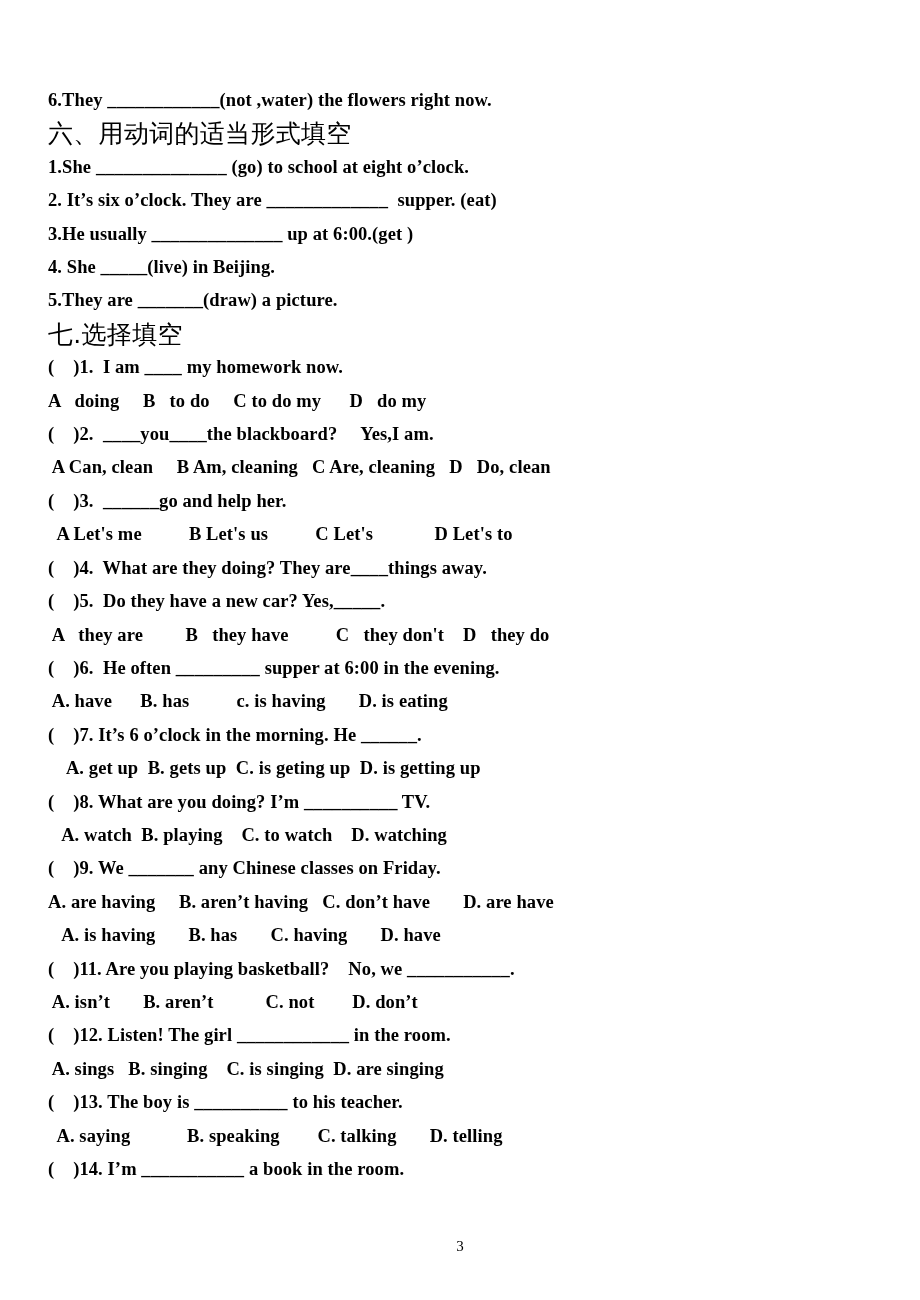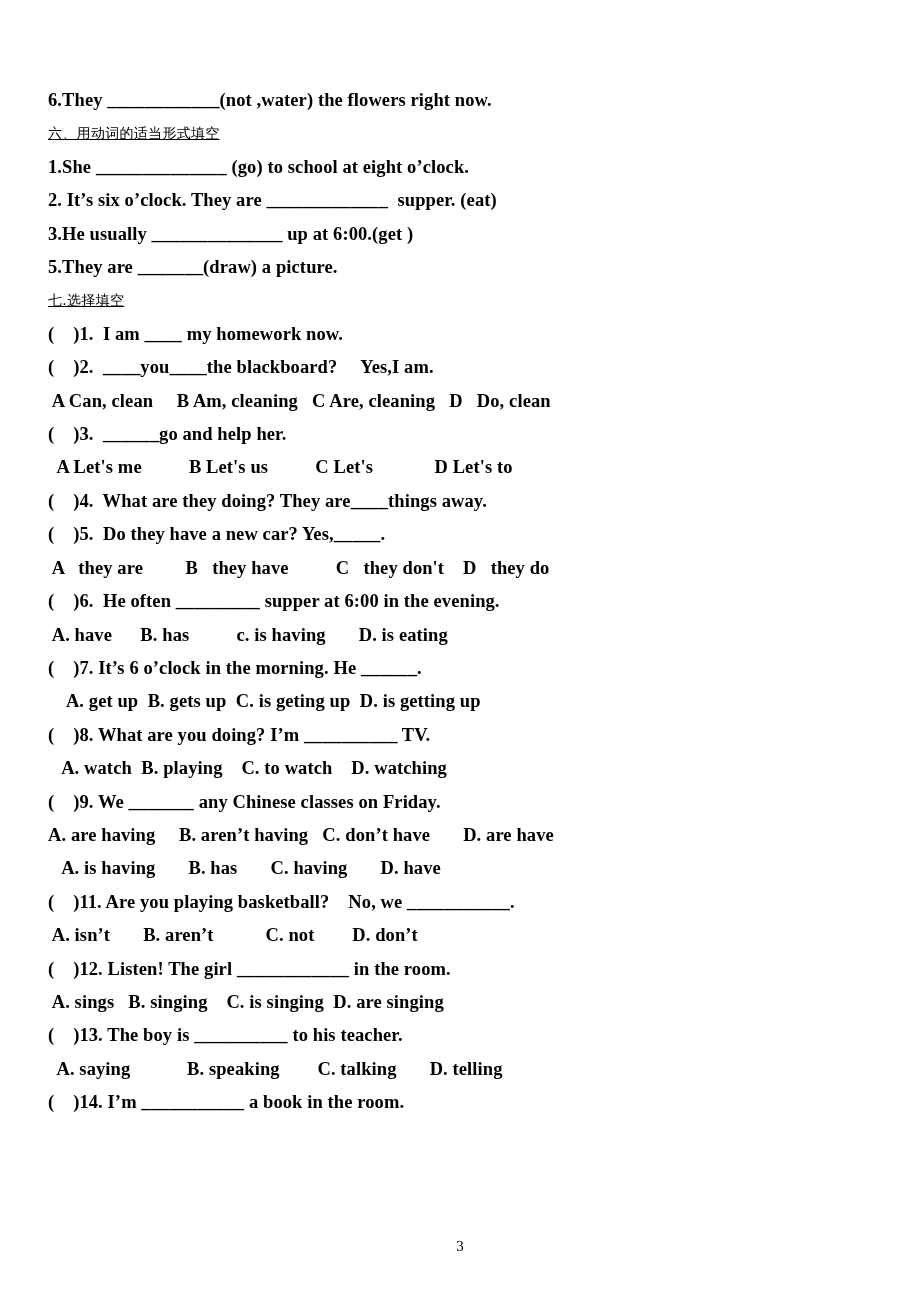--- a/index.html
+++ b/index.html
@@ -31,23 +31,22 @@
     font-size: 18.5px;
     font-weight: bold;
     line-height: 33.4px;
     white-space: pre;
     letter-spacing: 0.1px;
     color: #000;
   }
   .line.cn {
     font-family: "DejaVu Sans", "Liberation Sans", sans-serif;
     font-weight: normal;
-    font-size: 14px;
+    font-size: 25px;
     letter-spacing: 0.3px;
-    text-decoration: underline;
   }
   .line.opt {
     
   }
   .pagenum {
     position: absolute;
     left: 0;
     top: 1238px;
     width: 920px;
     text-align: center;
@@ -60,23 +59,25 @@
 </head>
 <body>
 
 <div id="page">
   <div class="worksheet">
       <div class="line">6.They ____________(not ,water) the flowers right now.</div>
       <div class="line cn">六、用动词的适当形式填空</div>
       <div class="line">1.She ______________ (go) to school at eight o’clock.</div>
       <div class="line">2. It’s six o’clock. They are _____________  supper. (eat)</div>
       <div class="line">3.He usually ______________ up at 6:00.(get )</div>
+      <div class="line">4. She _____(live) in Beijing.</div>
       <div class="line">5.They are _______(draw) a picture.</div>
       <div class="line cn">七.选择填空</div>
       <div class="line">(    )1.  I am ____ my homework now.</div>
+      <div class="line opt">A   doing     B   to do     C to do my      D   do my</div>
       <div class="line">(    )2.  ____you____the blackboard?     Yes,I am.</div>
       <div class="line opt"> A Can, clean     B Am, cleaning   C Are, cleaning   D   Do, clean</div>
       <div class="line">(    )3.  ______go and help her.</div>
       <div class="line opt">  A Let's me          B Let's us          C Let's             D Let's to</div>
       <div class="line">(    )4.  What are they doing? They are____things away.</div>
       <div class="line">(    )5.  Do they have a new car? Yes,_____.</div>
       <div class="line opt"> A   they are         B   they have          C   they don't    D   they do</div>
       <div class="line">(    )6.  He often _________ supper at 6:00 in the evening.</div>
       <div class="line opt"> A. have      B. has          c. is having       D. is eating</div>
       <div class="line">(    )7. It’s 6 o’clock in the morning. He ______.</div>

